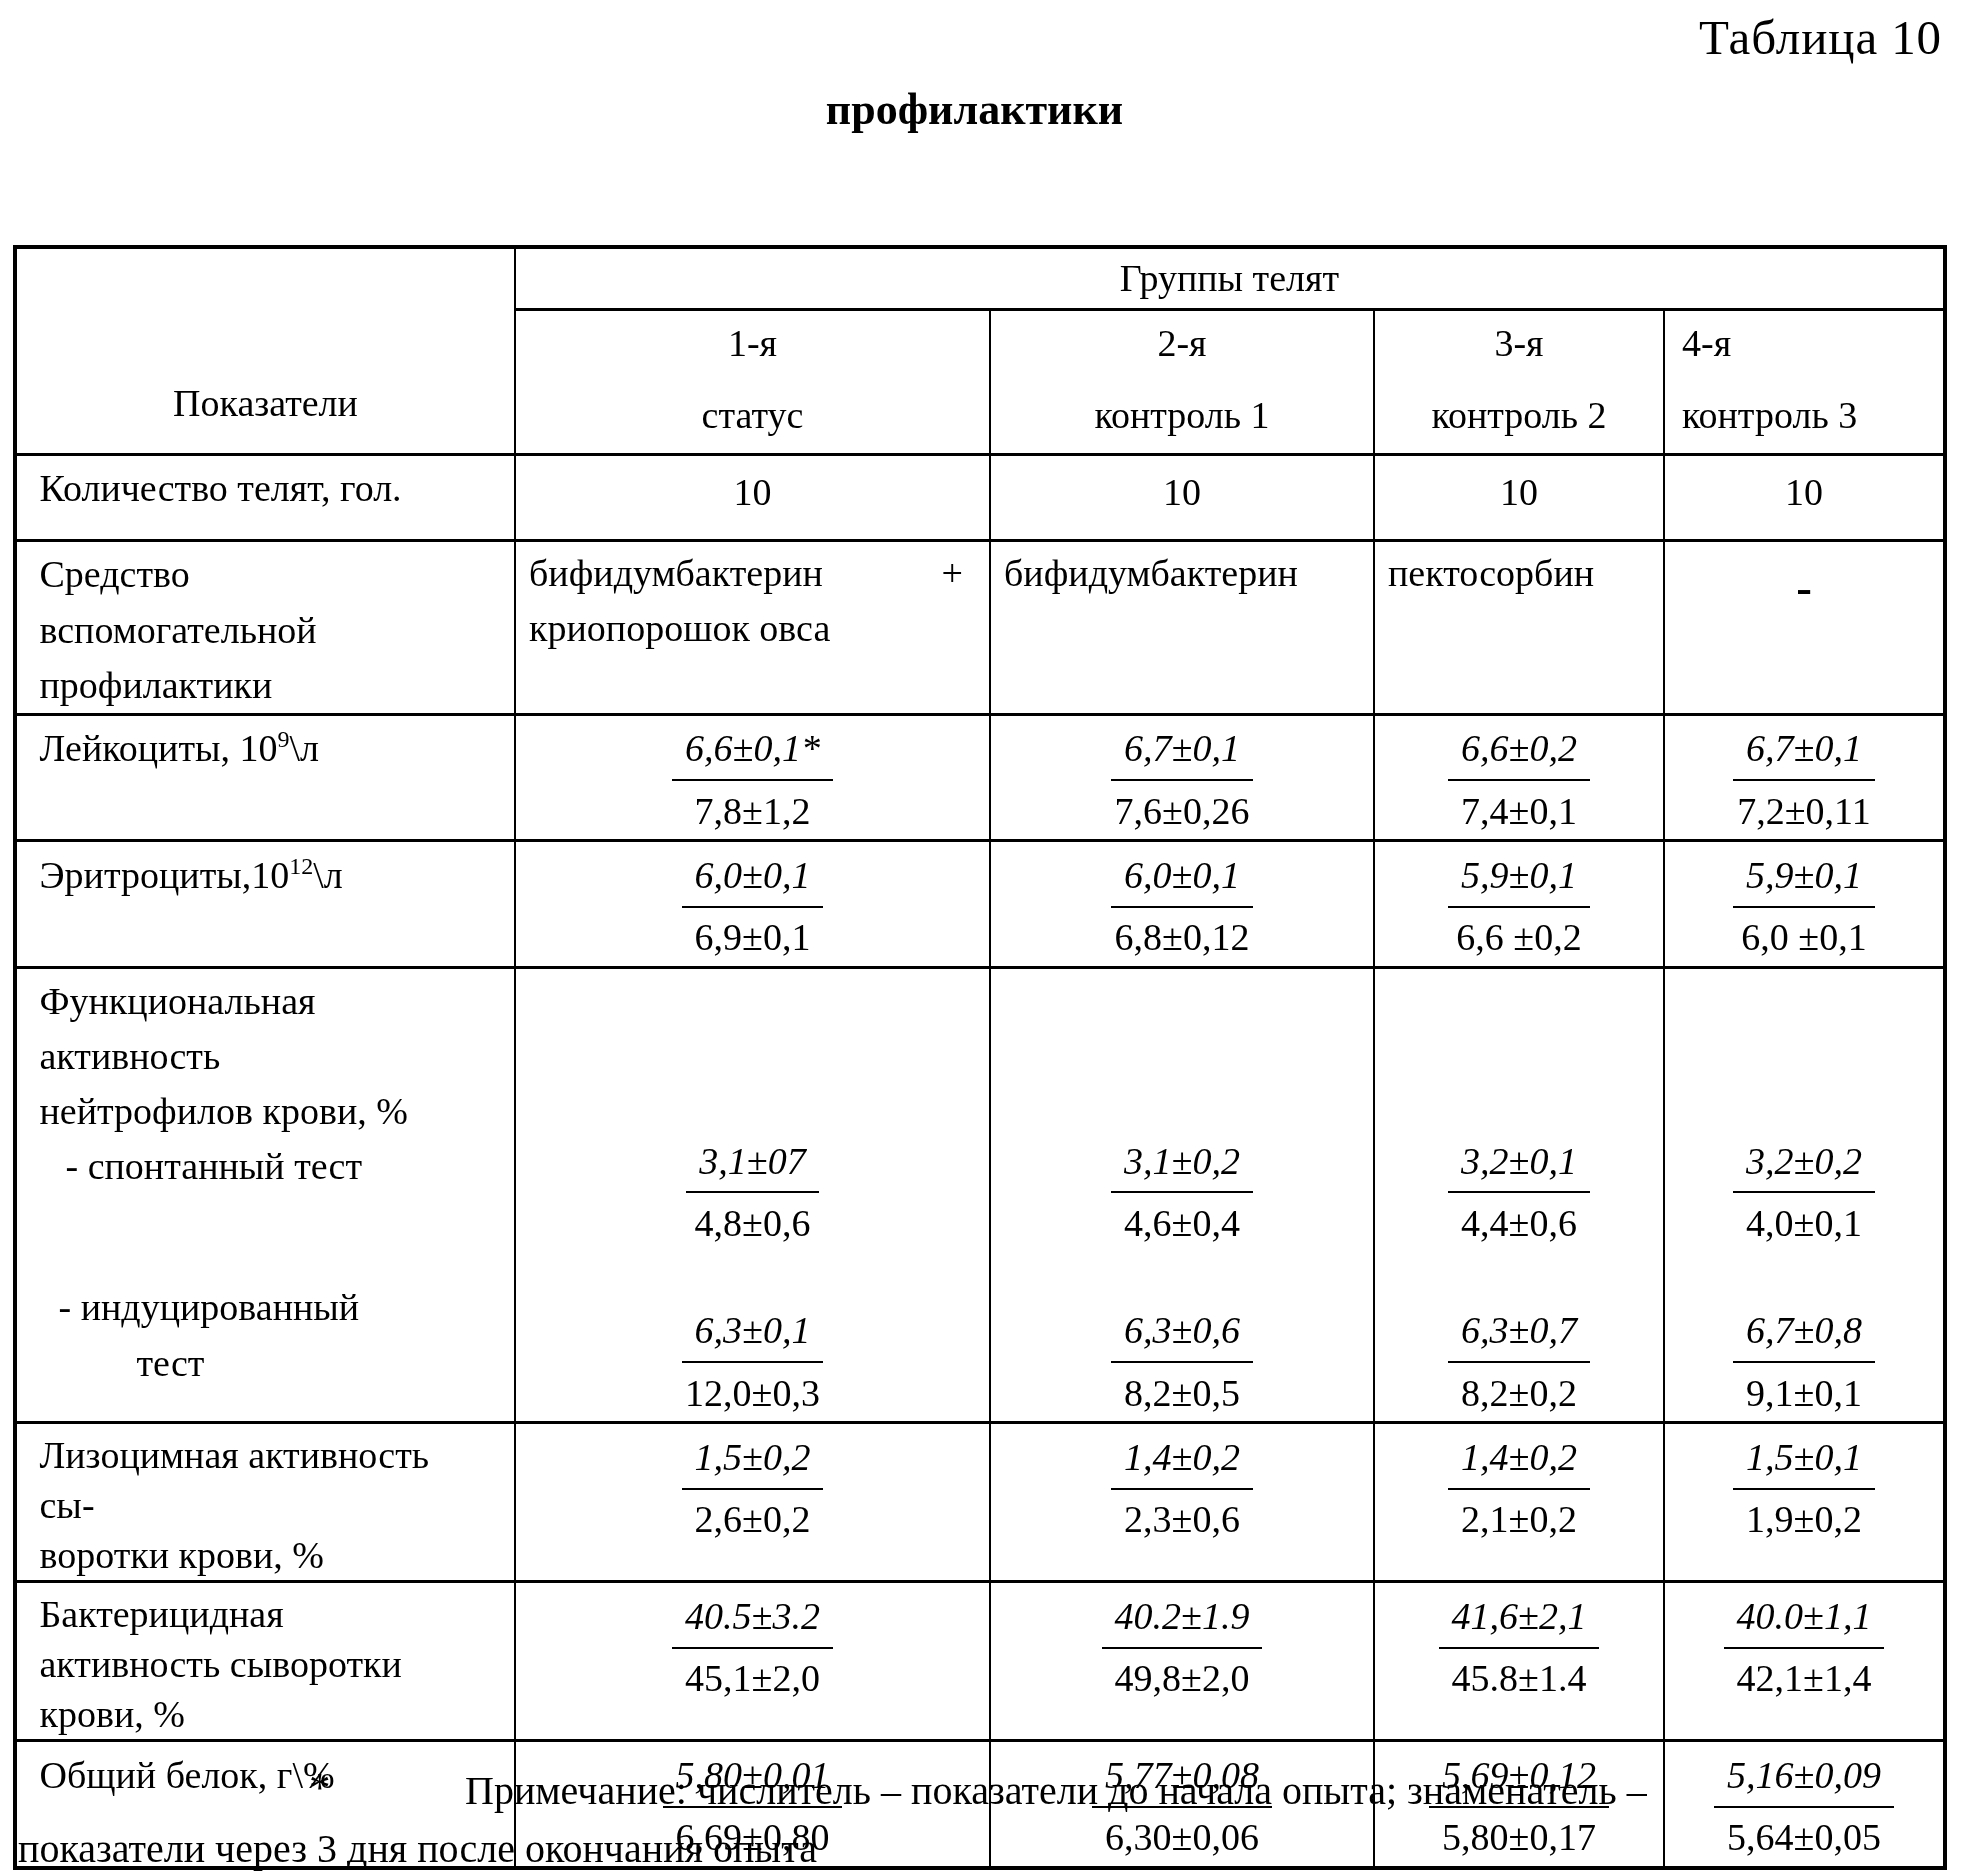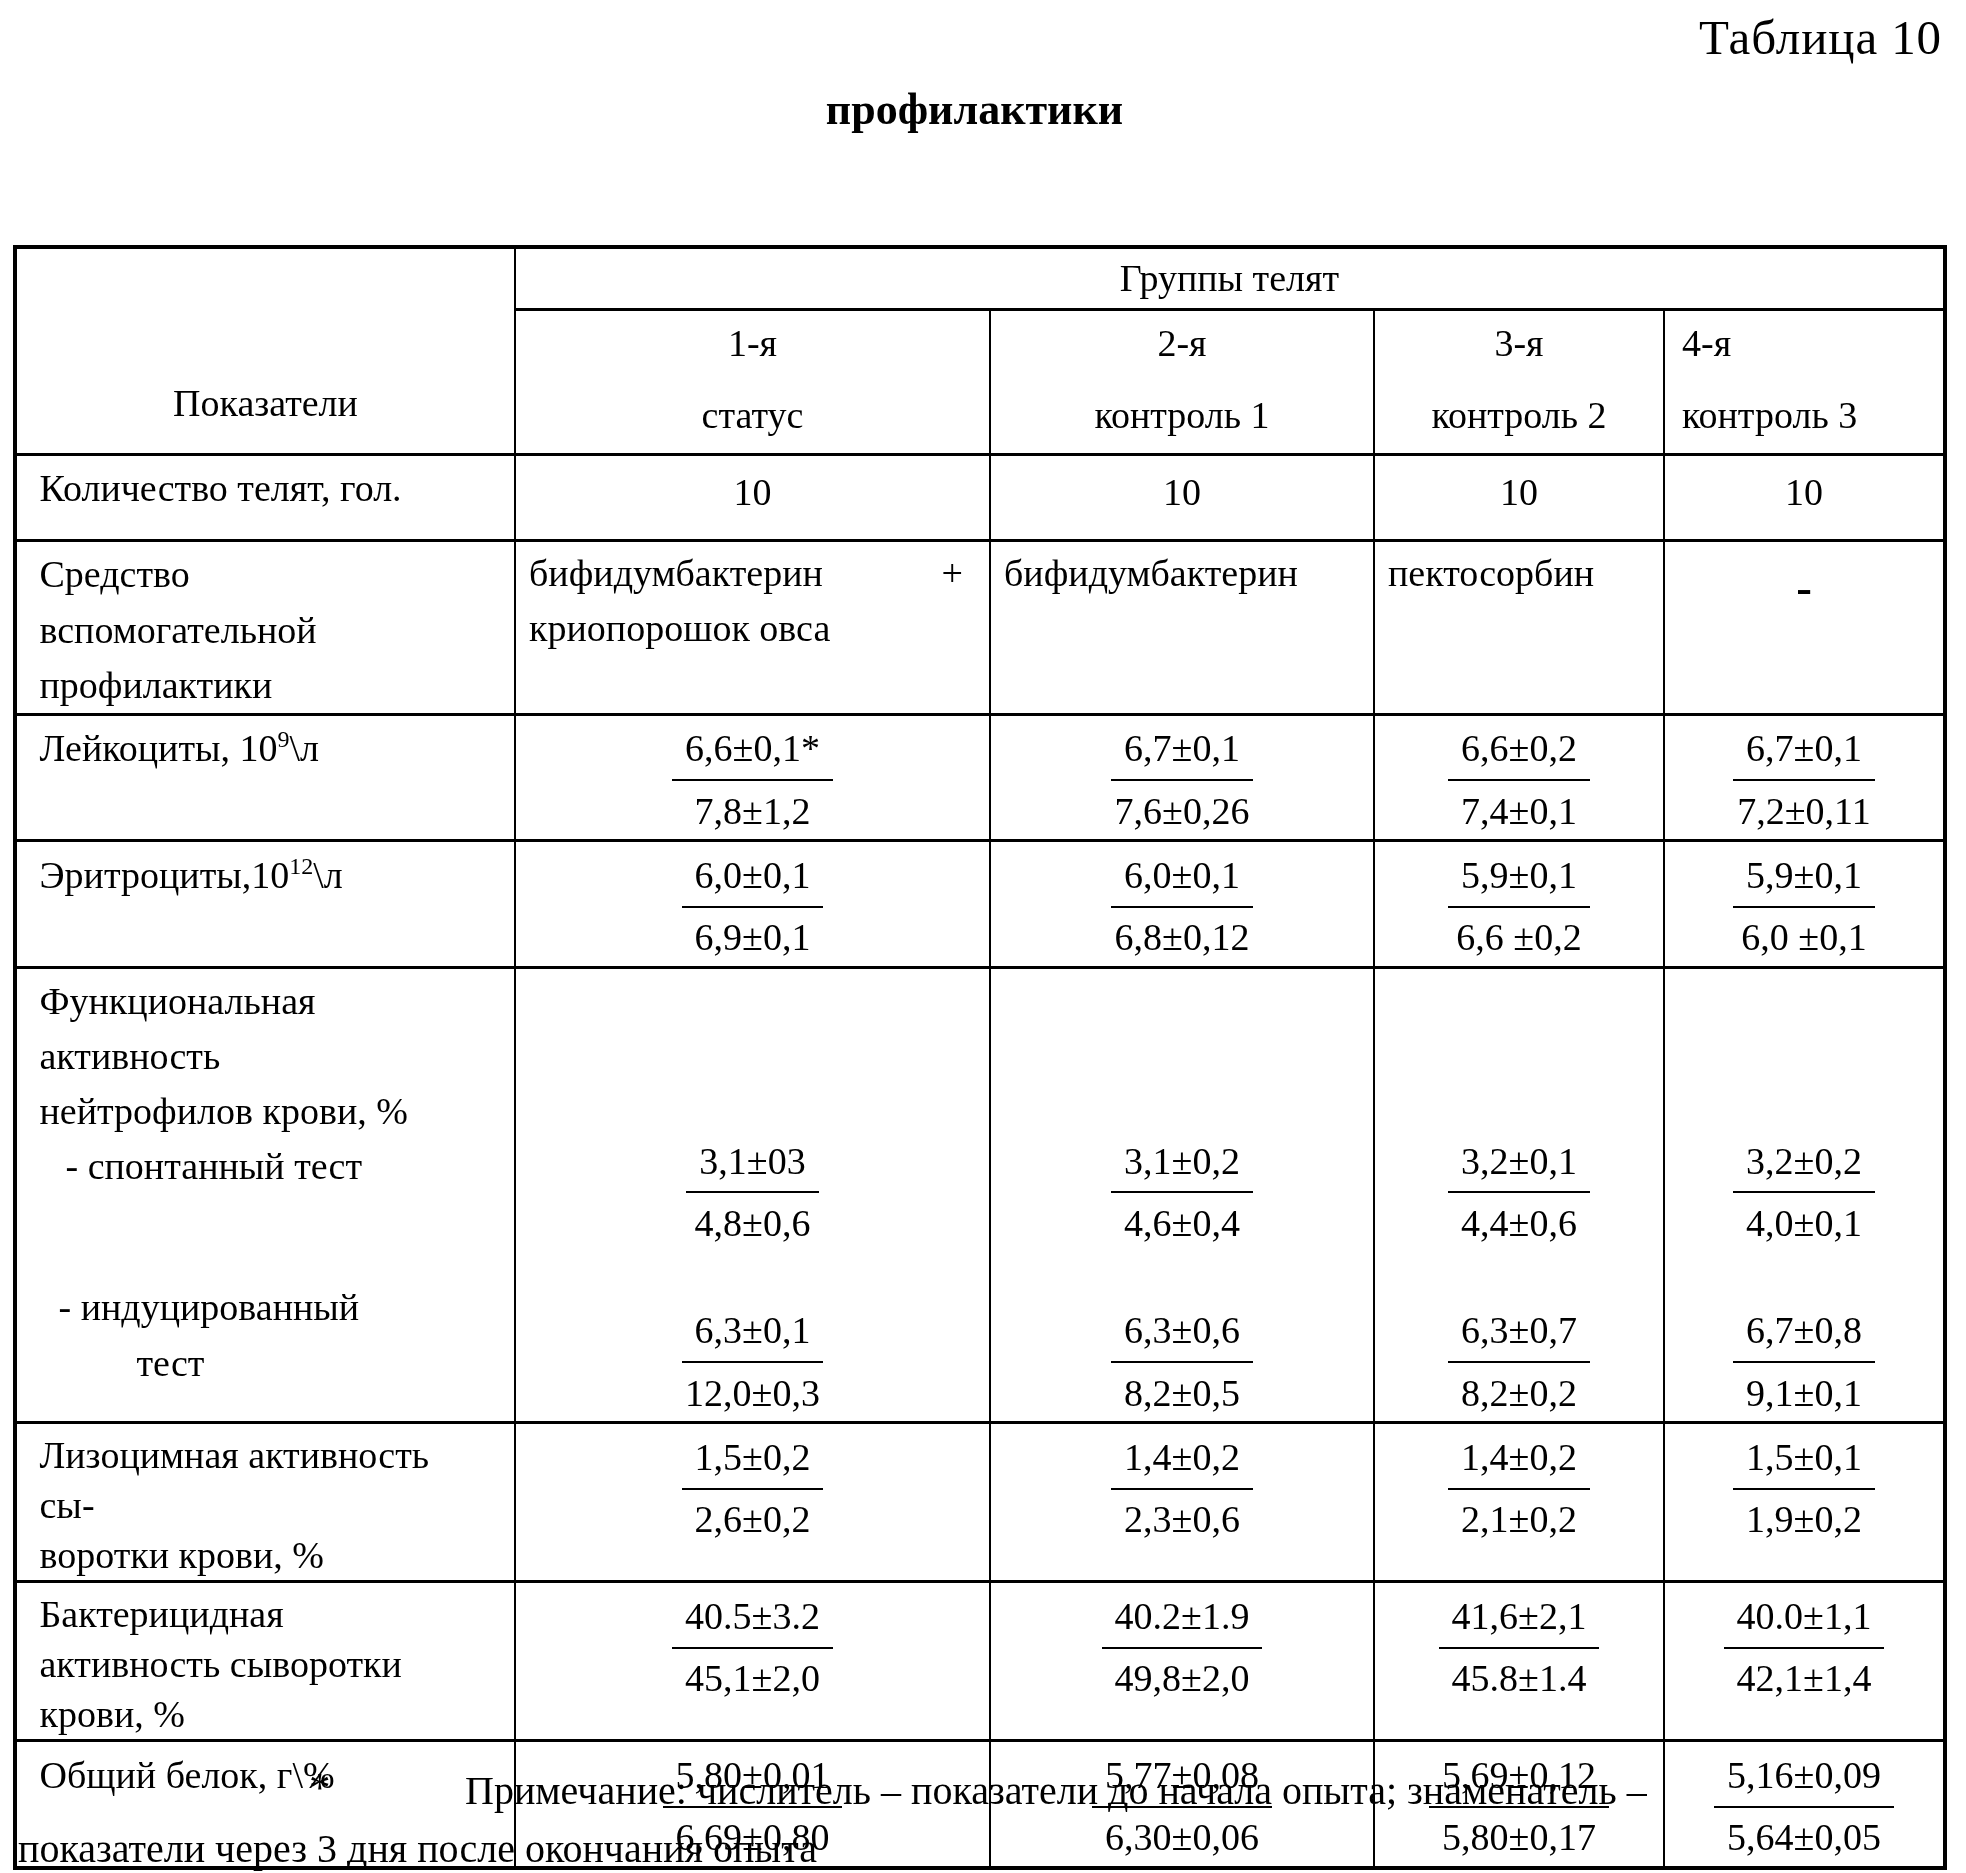--- a/index.html
+++ b/index.html
@@ -45,21 +45,21 @@
   .r-lyso .lab,.r-bact .lab{line-height:1.32;}
 
   .val-c{text-align:center;padding-top:9.4px;}
 
   .agent1{padding:3.7px 0 0 13px;}
   .a-line1{display:flex;justify-content:space-between;padding-right:26px;}
   .agent-l{padding:3.7px 0 0 13px;}
   .agent-dash{text-align:center;padding-top:22.5px;font-weight:bold;font-size:47px;line-height:1;}
 
   .fc{text-align:center;padding-top:5.6px;}
-  .num{display:inline-block;border-bottom:2.8px solid #000;padding:0 13px 2.8px;}
+  .num{display:inline-block;border-bottom:2.8px solid #000;padding:0 13px 2.8px;font-style:italic;}
   .den{margin-top:2.8px;}
 
   .func-lab .sub1{margin-left:26px;}
   .func-lab .spacer{height:86px;}
   .func-lab .sub2{margin-left:19px;}
   .func-lab .sub2b{margin-left:97px;}
   .func-c{padding-top:165px;}
   .func-c .frac-2{margin-top:52px;}
 
   sup{font-size:24px;line-height:0;}
@@ -175,21 +175,21 @@
     <td class="lab func-lab">
       <div>Функциональная</div>
       <div>активность</div>
       <div>нейтрофилов крови, %</div>
       <div class="sub1">- спонтанный тест</div>
       <div class="spacer"></div>
       <div class="sub2">- индуцированный</div>
       <div class="sub2b">тест</div>
     </td>
     <td class="fc func-c">
-      <div class="frac"><div class="num">3,1±03</div><div class="den">4,8±0,6</div></div>
+      <div class="frac"><div class="num">3,1±07</div><div class="den">4,8±0,6</div></div>
       <div class="frac frac-2"><div class="num">6,3±0,1</div><div class="den">12,0±0,3</div></div>
     </td>
     <td class="fc func-c">
       <div class="frac"><div class="num">3,1±0,2</div><div class="den">4,6±0,4</div></div>
       <div class="frac frac-2"><div class="num">6,3±0,6</div><div class="den">8,2±0,5</div></div>
     </td>
     <td class="fc func-c">
       <div class="frac"><div class="num">3,2±0,1</div><div class="den">4,4±0,6</div></div>
       <div class="frac frac-2"><div class="num">6,3±0,7</div><div class="den">8,2±0,2</div></div>
     </td>

